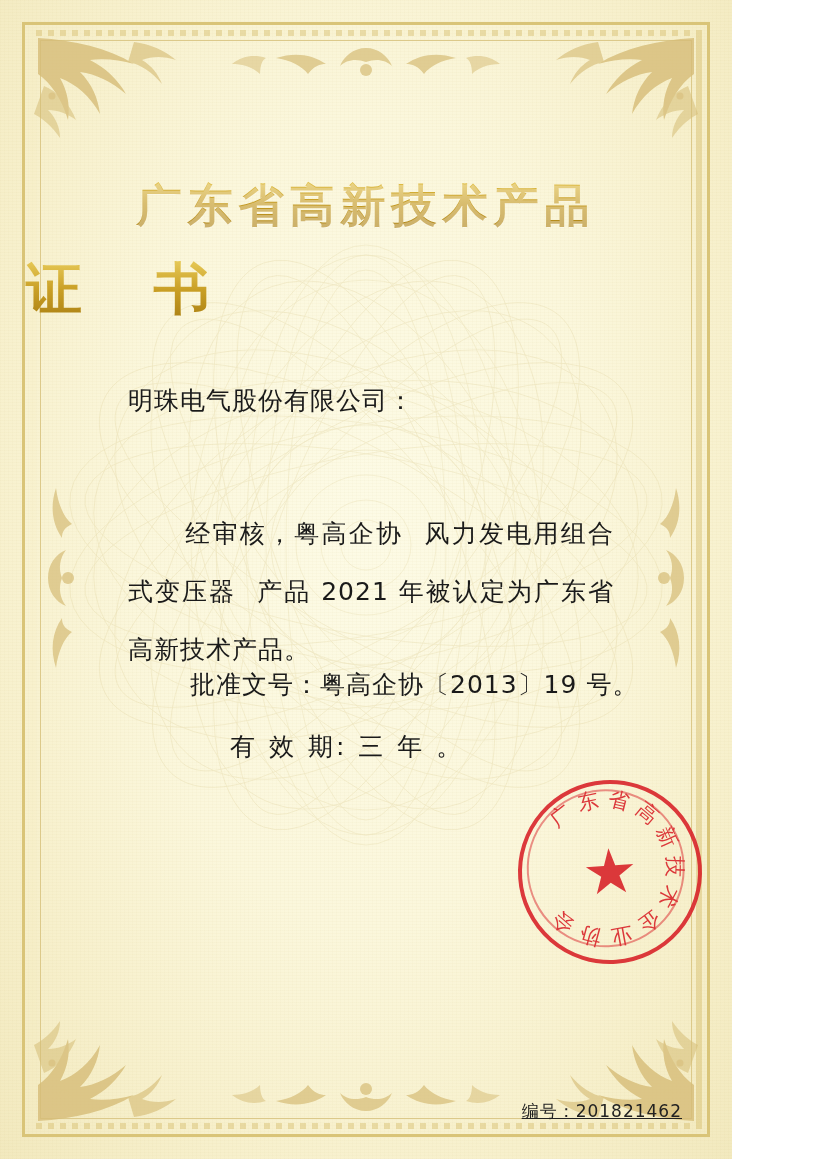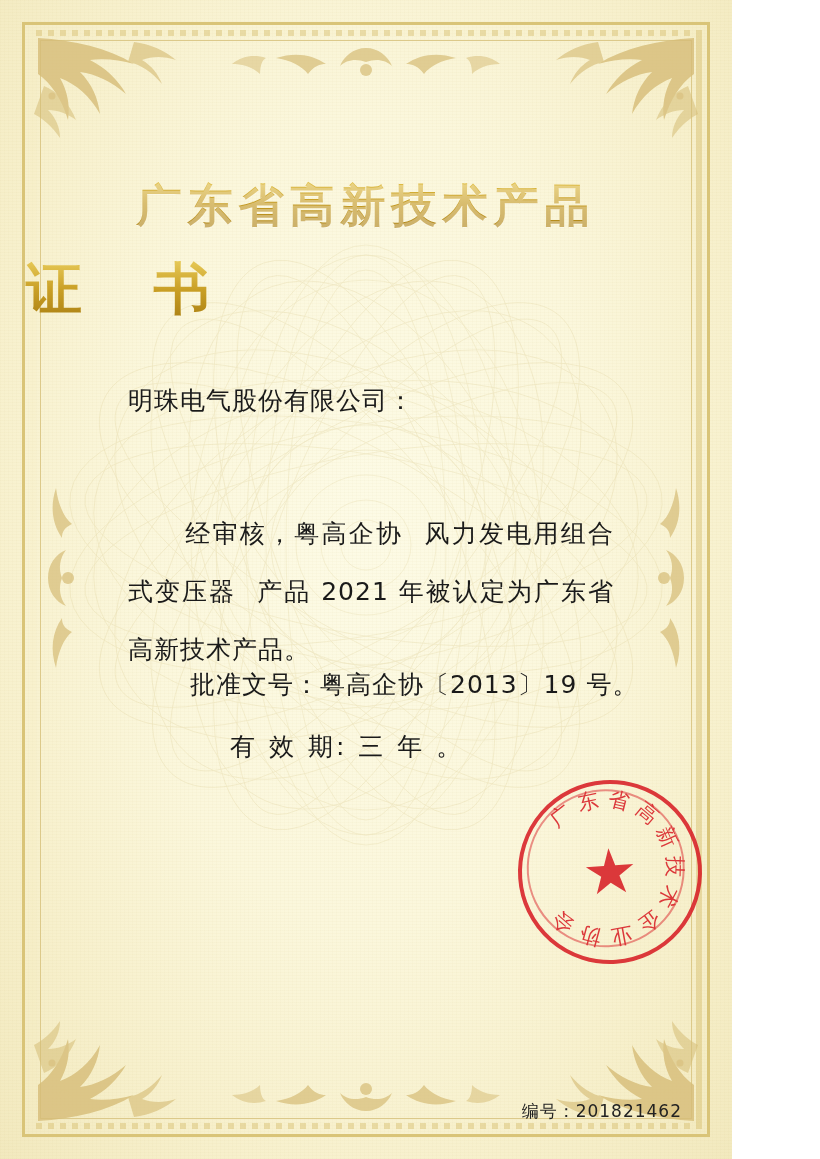--- a/index.html
+++ b/index.html
@@ -200,20 +200,21 @@
     letter-spacing: 2px;
   }
 
   .serial {
     position: absolute;
     right: 50px;
     bottom: 36px;
     font-size: 17px;
     color: #222;
     letter-spacing: 1px;
+    text-decoration: underline;
   }
 </style>
 </head>
 <body>
 
 <div class="certificate">
 
   <div class="paper-texture"></div>
 
   <div class="rosette">

